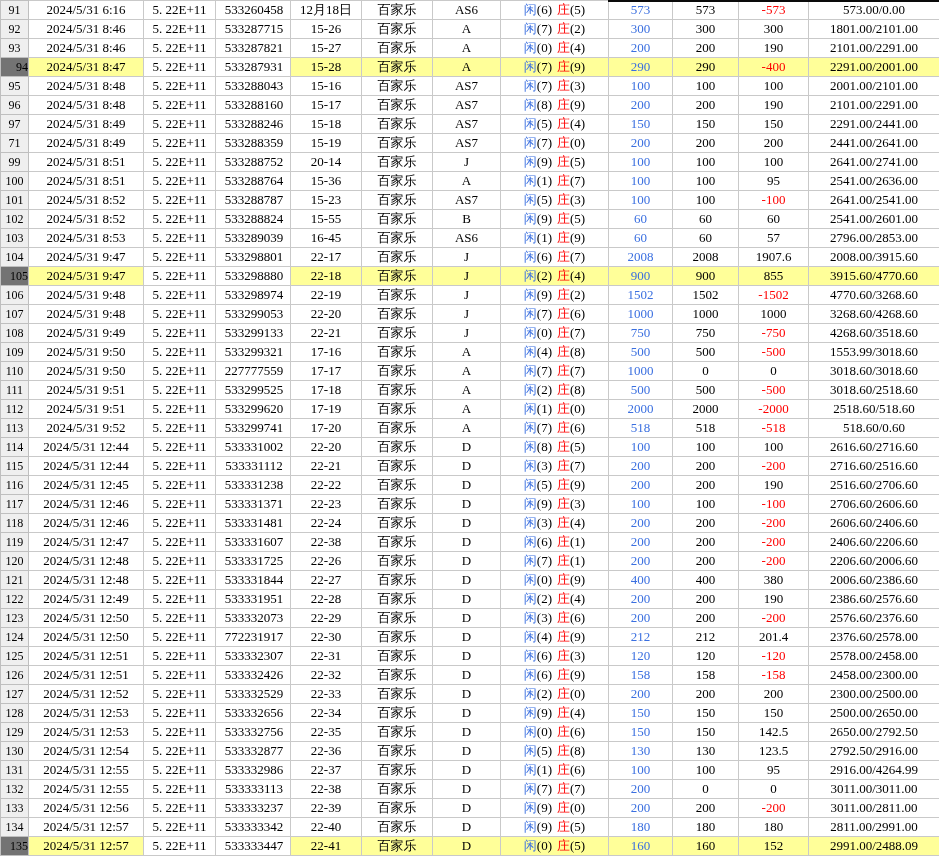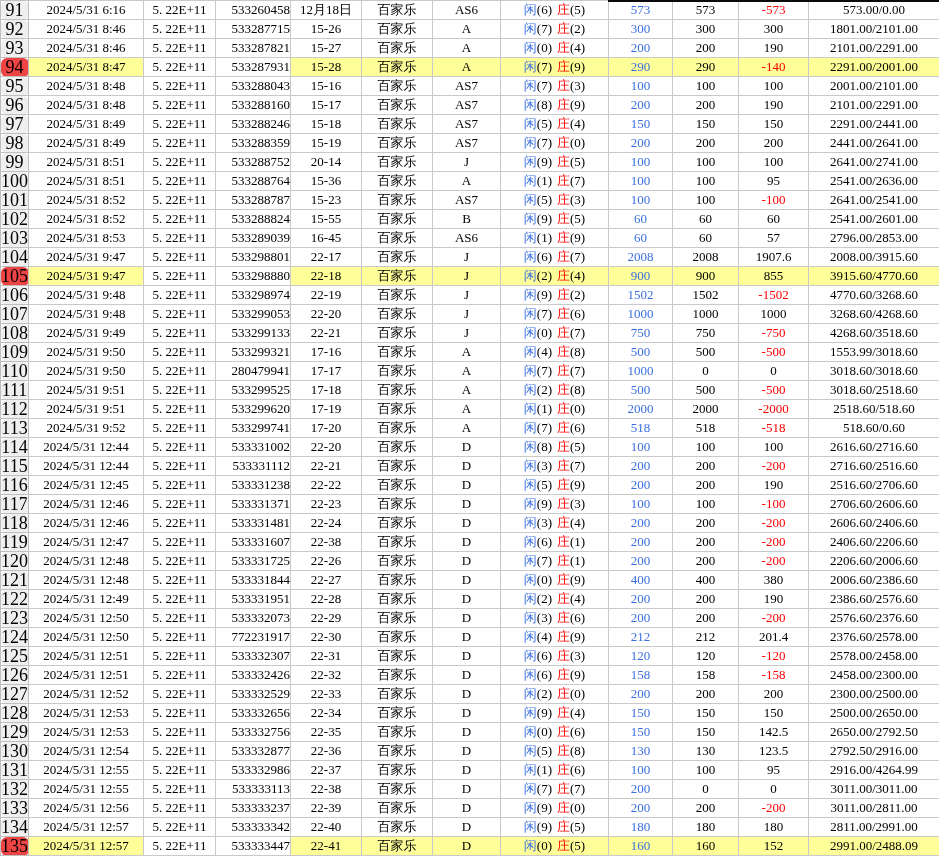--- a/index.html
+++ b/index.html
@@ -9,25 +9,25 @@
     -webkit-font-smoothing:antialiased;
   }
   .sheet{position:relative;width:939px;height:857px;}
   table{border-collapse:collapse;table-layout:fixed;width:939px;}
   td{
     border:1px solid var(--grid,#c9c9c9);
     height:18px;line-height:18px;
     font-size:13px;text-align:center;vertical-align:middle;
     padding:0;white-space:nowrap;overflow:hidden;color:#000;
   }
-  td.rowhead{background:#efefef;font-size:18px;border-color:#bfbfbf;border-radius:6px;}
-  td.id{text-align:right;padding-left:2px;}
+  td.rowhead{background:#efefef;font-size:12px;border-color:#bfbfbf;}
+  td.id{text-align:center;padding-left:2px;}
   tr.hl td{background:var(--hl,#ffff99);}
   tr.hl td.nohl{background:#fff;}
-  tr.hl td.rowhead{background:#ef4444;}
+  tr.hl td.rowhead{background:#737373;text-align:right;}
   .c-blue{color:var(--blue,#3a6fe0);}
   .c-red{color:var(--red,#fe0000);}
   td.amount{color:var(--blue,#3a6fe0);}
   td .sep{display:inline-block;width:5px;}
   .neg{color:var(--red,#fe0000);}
   .top-remnant{position:absolute;top:0;left:608px;width:331px;height:2px;background:#0a0a0a;}
 </style>
 </head>
 <body>
 
@@ -97,21 +97,21 @@
     <td class="rowhead">94</td>
     <td>2024/5/31 8:47</td>
     <td class="nohl">5. 22E+11</td>
     <td class="nohl id">533287931</td>
     <td>15-28</td>
     <td>百家乐</td>
     <td>A</td>
     <td><span class="c-blue">闲</span><span>(7)</span><span class="sep"></span><span class="c-red">庄</span><span>(9)</span></td>
     <td class="amount">290</td>
     <td>290</td>
-    <td class="neg">-140</td>
+    <td class="neg">-400</td>
     <td>2291.00/2001.00</td>
   </tr>
 
   <tr>
     <td class="rowhead">95</td>
     <td>2024/5/31 8:48</td>
     <td class="nohl">5. 22E+11</td>
     <td class="nohl id">533288043</td>
     <td>15-16</td>
     <td>百家乐</td>
@@ -147,21 +147,21 @@
     <td>百家乐</td>
     <td>AS7</td>
     <td><span class="c-blue">闲</span><span>(5)</span><span class="sep"></span><span class="c-red">庄</span><span>(4)</span></td>
     <td class="amount">150</td>
     <td>150</td>
     <td>150</td>
     <td>2291.00/2441.00</td>
   </tr>
 
   <tr>
-    <td class="rowhead">98</td>
+    <td class="rowhead">71</td>
     <td>2024/5/31 8:49</td>
     <td class="nohl">5. 22E+11</td>
     <td class="nohl id">533288359</td>
     <td>15-19</td>
     <td>百家乐</td>
     <td>AS7</td>
     <td><span class="c-blue">闲</span><span>(7)</span><span class="sep"></span><span class="c-red">庄</span><span>(0)</span></td>
     <td class="amount">200</td>
     <td>200</td>
     <td>200</td>
@@ -330,21 +330,21 @@
     <td class="amount">500</td>
     <td>500</td>
     <td class="neg">-500</td>
     <td>1553.99/3018.60</td>
   </tr>
 
   <tr>
     <td class="rowhead">110</td>
     <td>2024/5/31 9:50</td>
     <td class="nohl">5. 22E+11</td>
-    <td class="nohl id">280479941</td>
+    <td class="nohl id">227777559</td>
     <td>17-17</td>
     <td>百家乐</td>
     <td>A</td>
     <td><span class="c-blue">闲</span><span>(7)</span><span class="sep"></span><span class="c-red">庄</span><span>(7)</span></td>
     <td class="amount">1000</td>
     <td>0</td>
     <td>0</td>
     <td>3018.60/3018.60</td>
   </tr>
 

